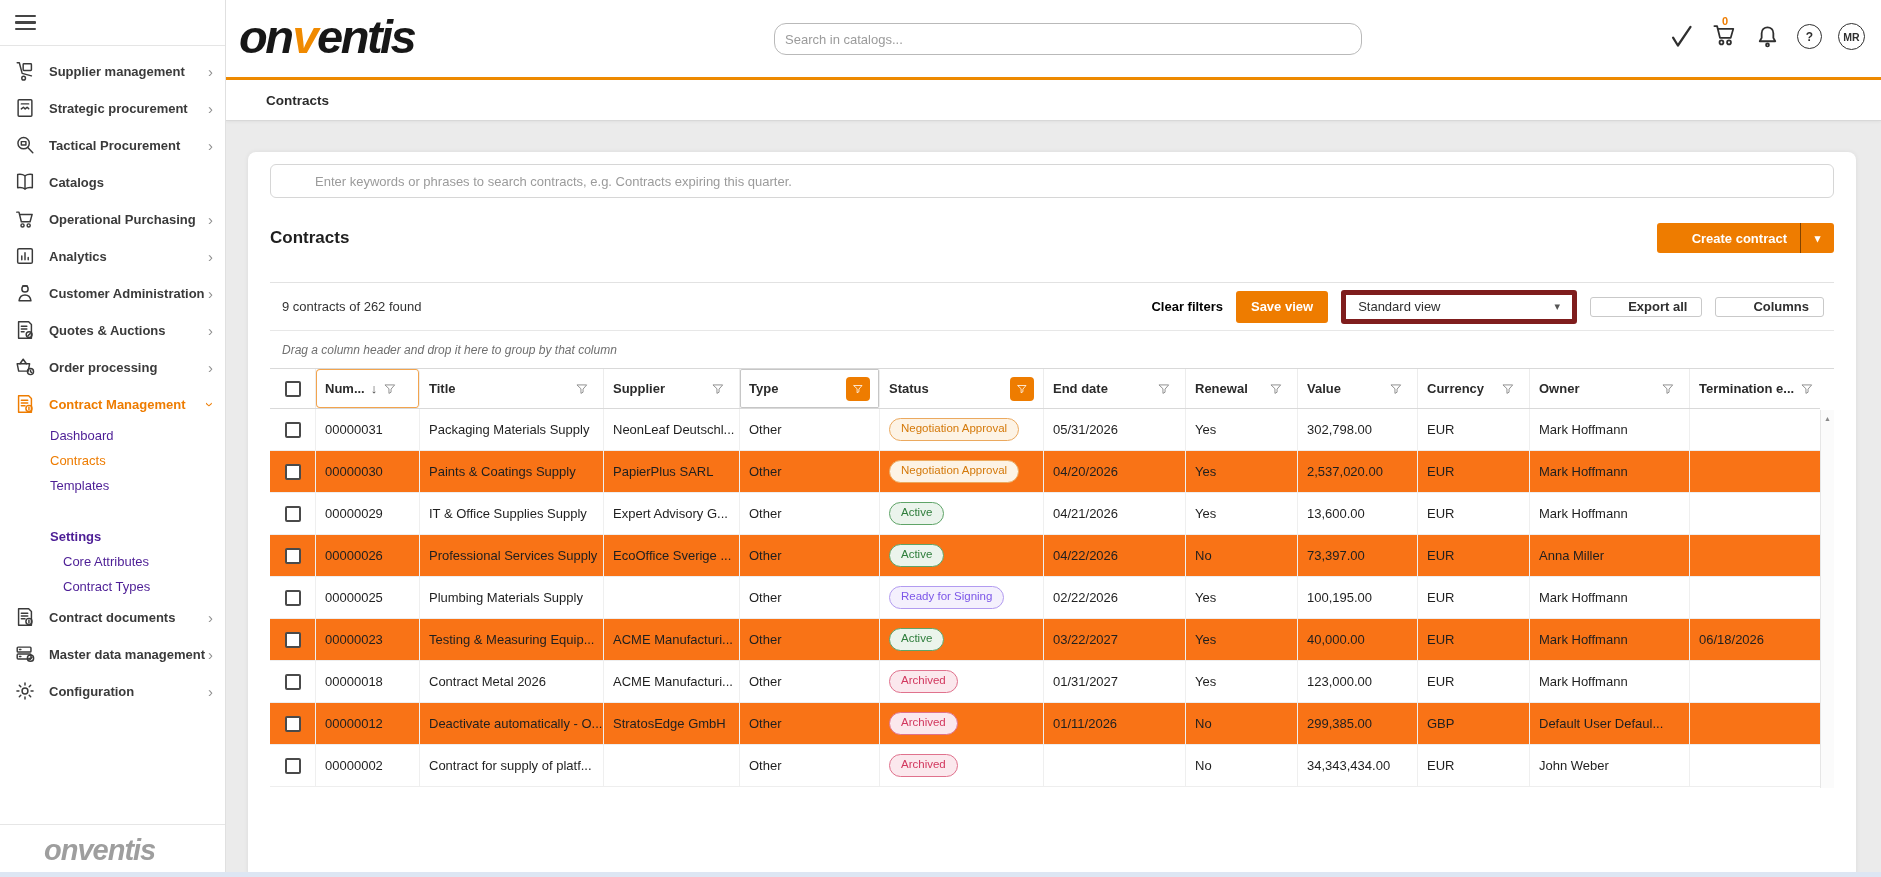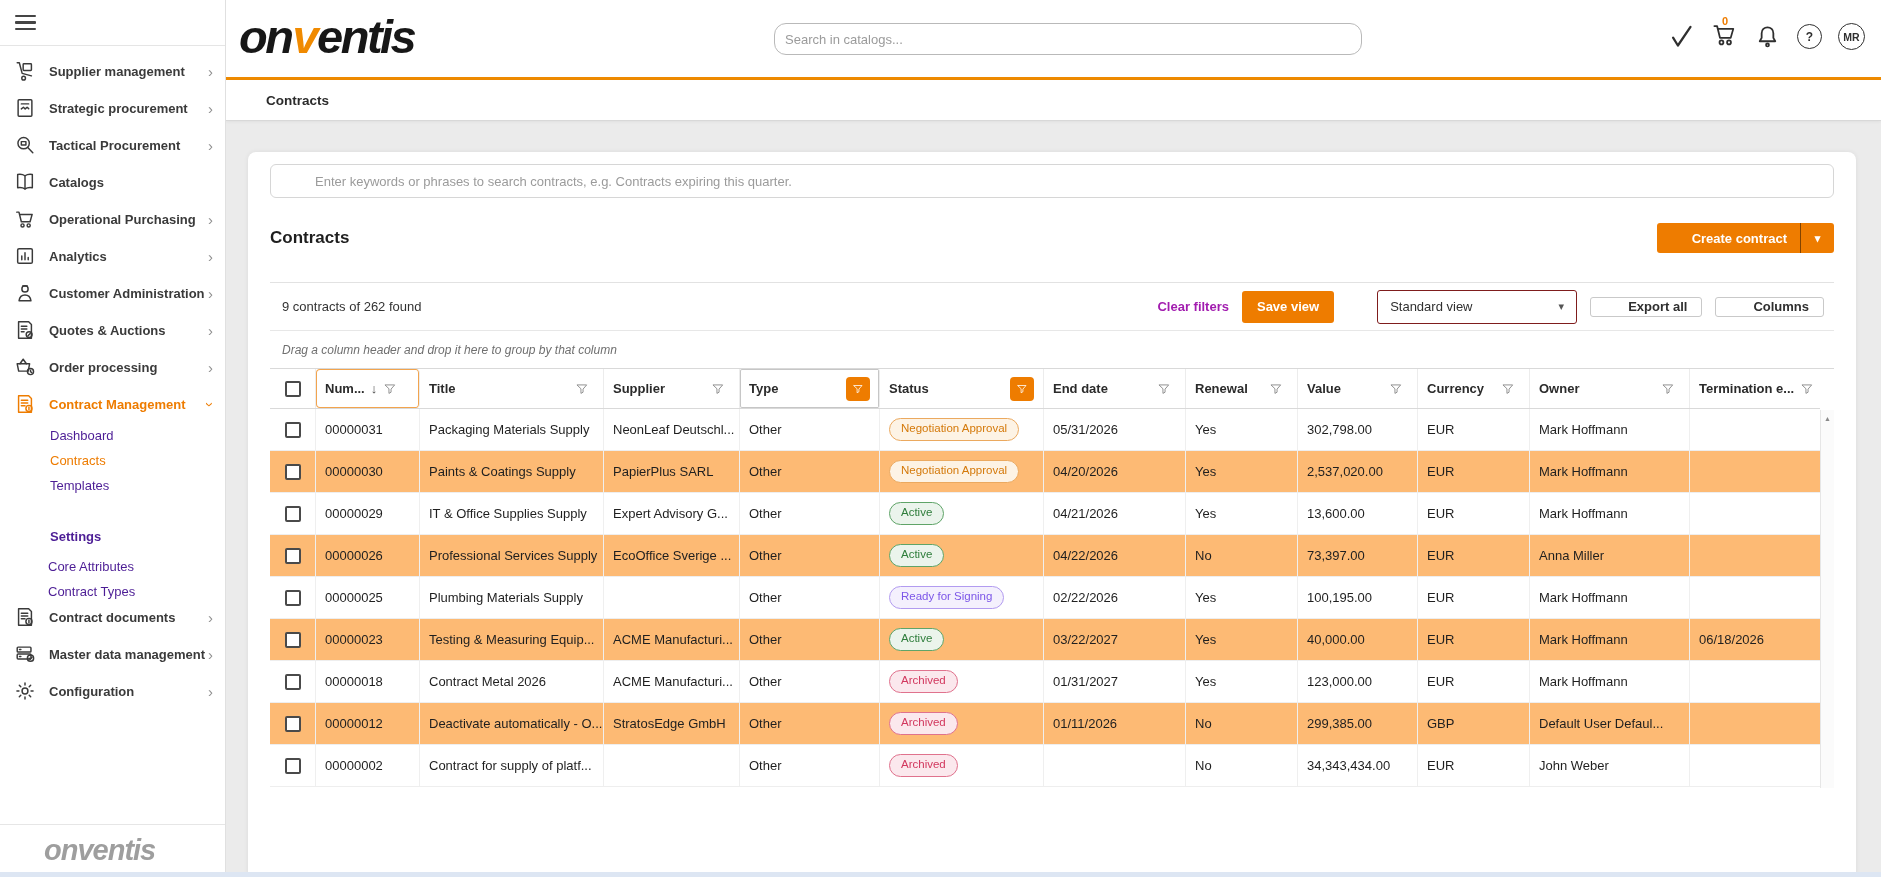--- a/index.html
+++ b/index.html
@@ -22,21 +22,21 @@
   .sb-item { display:flex; align-items:center; height:37px; padding:0 12px 0 14px;
              color:#3a3a3a; cursor:pointer;text-align:right; }
   .sb-item .sb-ic { width:22px; height:22px; margin-right:13px; }
   .sb-label { font-size:13px; font-weight:700; white-space:nowrap; }
   .sb-chevron { margin-left:auto; color:#909090; font-size:15px; line-height:1; }
   .sb-chevron.down { transform:rotate(90deg); }
   .sb-item.active { color:var(--accent); }
   .sb-item.active .sb-chevron { color:var(--accent); }
   .sb-child { display:flex; align-items:center; height:25px; padding-left:50px;
               font-size:13px; color:#4c1d95; cursor:pointer; }
-  .sb-child.lvl2 { padding-left:48px;align-items:flex-end; }
+  .sb-child.lvl2 { padding-left:63px; }
   .sb-child.group { font-weight:700; margin-top:26px; }
   .sb-child.active { color:var(--accent); }
   .sb-footer { border-top:1px solid #e6e6e6; padding:9px 0 10px 44px; }
   .watermark { font-size:29px; font-weight:700; font-style:italic; letter-spacing:-1px; color:#9e9e9e; }
 
   
   .main { position:absolute; left:226px; top:0; right:0; bottom:0; }
   .topbar { position:relative; height:80px; background:#fff; border-bottom:3px solid #ee8a00; }
   .logo { position:absolute; left:13px; top:9px; font-size:47px; font-weight:700;
           font-style:italic; letter-spacing:-2.5px; color:#171717; }
@@ -86,28 +86,28 @@
   .cc-main { display:flex; align-items:center; gap:7px; padding:0 13px; }
   .cc-plus { width:15px; height:15px; color:#fff; }
   .cc-sep { width:1px; align-self:stretch; background:rgba(40,20,0,.55); }
   .cc-caret { width:33px; text-align:center; font-size:11px; }
 
   .list-region { margin-top:29px; border-top:1px solid #e2e2e2; }
   .counts-row { height:47px; display:flex; align-items:center; padding:0 10px 0 12px; }
   .count-text { font-size:13px; color:#333; }
   .controls { margin-left:auto; display:flex; align-items:center; gap:13px; }
   .clear-filters { display:flex; align-items:center; gap:7px; font-size:13px; font-weight:700;
-                   color:#a21caf; cursor:pointer; }
+                   color:#000000; cursor:pointer; }
   .cf-icon { width:16px; height:16px; color:#4f4f4f; }
   .btn-orange { height:32px; padding:0 15px; background:var(--accent); color:#fff; border:none;
                 border-radius:3px; font-size:13px; font-weight:700; cursor:pointer;
                 font-family:"Liberation Sans", sans-serif; }
-  .view-select { width:200px; height:34px; border:1px solid #7f1d1d; border-radius:3px;
+  .view-select { width:236px; height:34px; border:5px solid #7f1d1d; border-radius:3px;
                  display:flex; align-items:center; padding:0 12px; font-size:13px; color:#2f2f2f;
-                 cursor:pointer; background:#fff;margin-left:30px; }
+                 cursor:pointer; background:#fff; }
   .sel-caret { margin-left:auto; color:#555; font-size:11px; }
   .btn-outline { height:20px; border:1px solid #c9c9c9; border-radius:3px; padding:0 14px;
                  display:flex; align-items:center; gap:8px; font-size:13px; font-weight:700;
                  color:#2f2f2f; background:#fff; cursor:pointer;
                  font-family:"Liberation Sans", sans-serif; }
   .bo-icon { width:15px; height:15px; color:#3c3c3c; }
 
   .group-hint { height:38px; border-top:1px solid #e7e7e7; display:flex; align-items:center;
                 padding-left:12px; font-style:italic; font-size:12px; color:#6f6f6f; }
 
@@ -124,21 +124,21 @@
   .g-hcell.ol-gray { box-shadow:inset 0 0 0 1px #c6c6c6; border-radius:2px; }
   .sort-arrow { font-size:13px; font-weight:400; color:#4a4a4a; }
   .funnel { width:14px; height:14px; color:#8a8a8a; }
   .funnel.end { margin-left:auto; margin-right:5px; }
   .funnel-active { margin-left:auto; width:24px; height:24px; background:var(--accent);
                    border-radius:4px; display:flex; align-items:center; justify-content:center;
                    color:#fff; cursor:pointer; }
   .funnel-active .icn { width:12px; height:12px; }
   .g-row { height:42px; align-items:center; font-size:13px; color:#1f1f1f;
            border-bottom:1px solid #eeeeee; background:#fff; cursor:pointer; }
-  .g-row.alt { background:#fdba74; }
+  .g-row.alt { background:#f97316; }
   .g-cell { padding:0 9px; white-space:nowrap; overflow:hidden; text-overflow:ellipsis;
             border-right:1px solid #efefef; height:100%; display:flex; align-items:center; }
   .g-cell:last-child { border-right:none; }
   .c-select { justify-content:center; padding:0; }
   .checkbox { width:16px; height:16px; border:2px solid #4a4a4a; border-radius:2px;
               background:#fff; cursor:pointer; flex:none; }
   .badge { display:inline-block; padding:4px 11px 5px; border-radius:999px; font-size:11.5px;
            line-height:1; border:1px solid; white-space:nowrap; }
   .vscroll { position:absolute; right:0; top:41px; width:14px; height:378px; background:#fbfbfb;
              border-left:1px solid #e6e6e6; text-align:center; cursor:pointer; }

